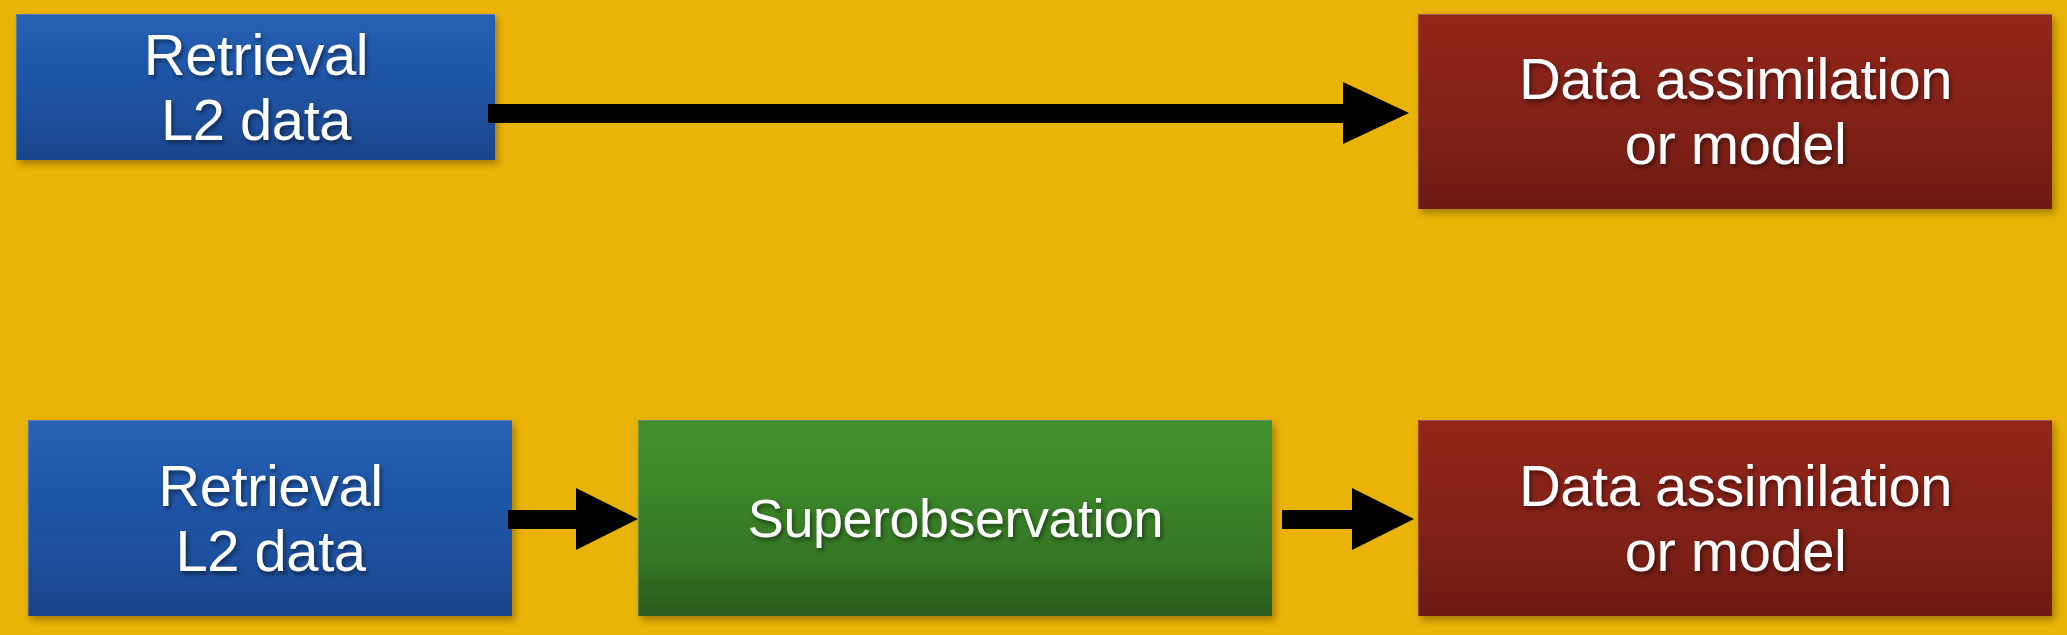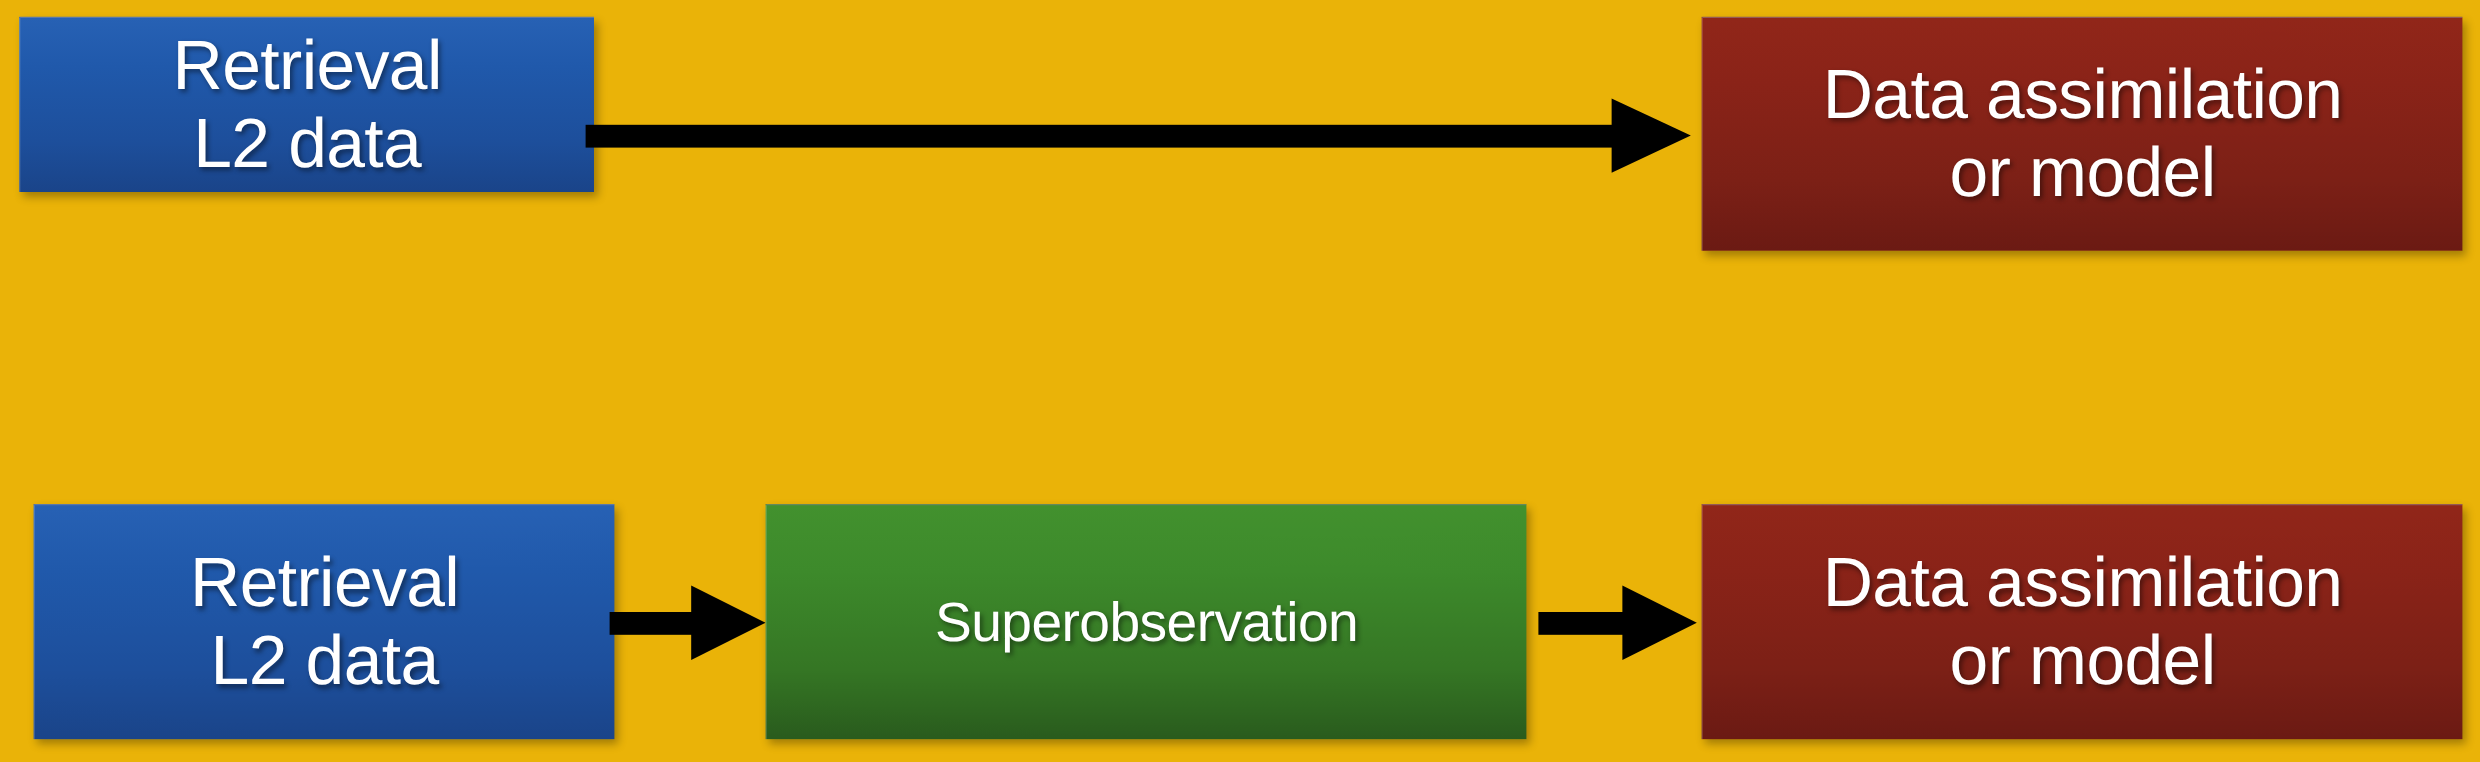--- a/index.html
+++ b/index.html
@@ -69,21 +69,21 @@
     border-color: transparent transparent transparent #000000;
     border-top-width: 0;
     border-bottom-width: 0;
   }
 
   
   #node-retrieval-top   { left: 16px;   top: 14px;  width: 479px; height: 146px; font-size: 58px; }
   #node-assim-top       { left: 1418px; top: 14px;  width: 634px; height: 195px; font-size: 58px; }
 
   #node-retrieval-bot   { left: 28px;   top: 420px; width: 484px; height: 196px; font-size: 58px; }
-  #node-superobs-bot    { left: 638px;  top: 420px; width: 634px; height: 196px; font-size: 46px; }
+  #node-superobs-bot    { left: 638px;  top: 420px; width: 634px; height: 196px; font-size: 54px; }
   #node-assim-bot       { left: 1418px; top: 420px; width: 634px; height: 196px; font-size: 58px; }
 
   #arrow-top            { left: 488px;  top: 82px;  width: 932px; height: 62px; }
   #arrow-top .shaft     { top: 22px;  height: 19px; width: 862px; }
   #arrow-top .head      { left: 855px; top: 0px;  border-left-width: 66px; border-top-width: 31px; border-bottom-width: 31px; }
 
   #arrow-bot-1          { left: 508px;  top: 488px; width: 132px; height: 62px; }
   #arrow-bot-1 .shaft   { top: 22px;  height: 19px; width: 74px; }
   #arrow-bot-1 .head    { left: 68px;  top: 0px;  border-left-width: 62px; border-top-width: 31px; border-bottom-width: 31px; }
 

